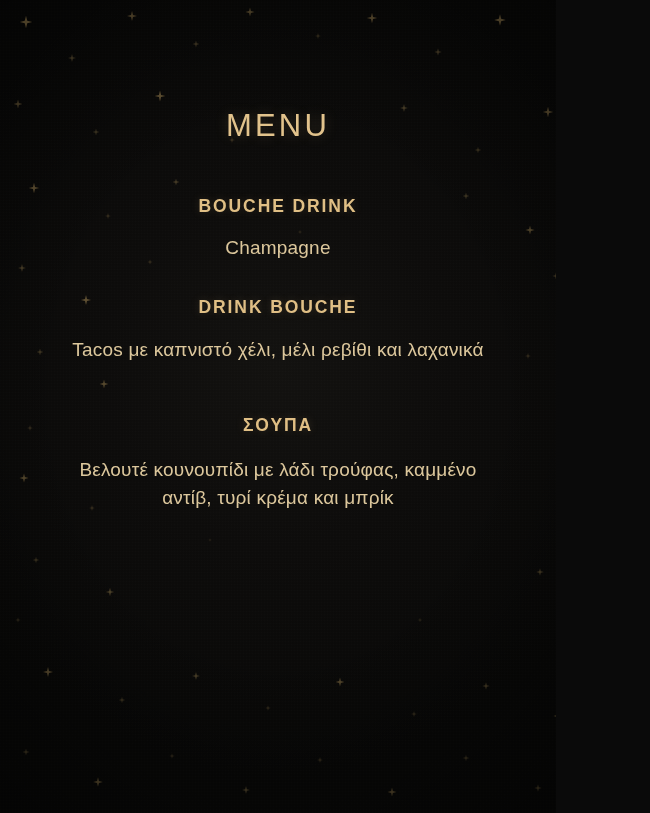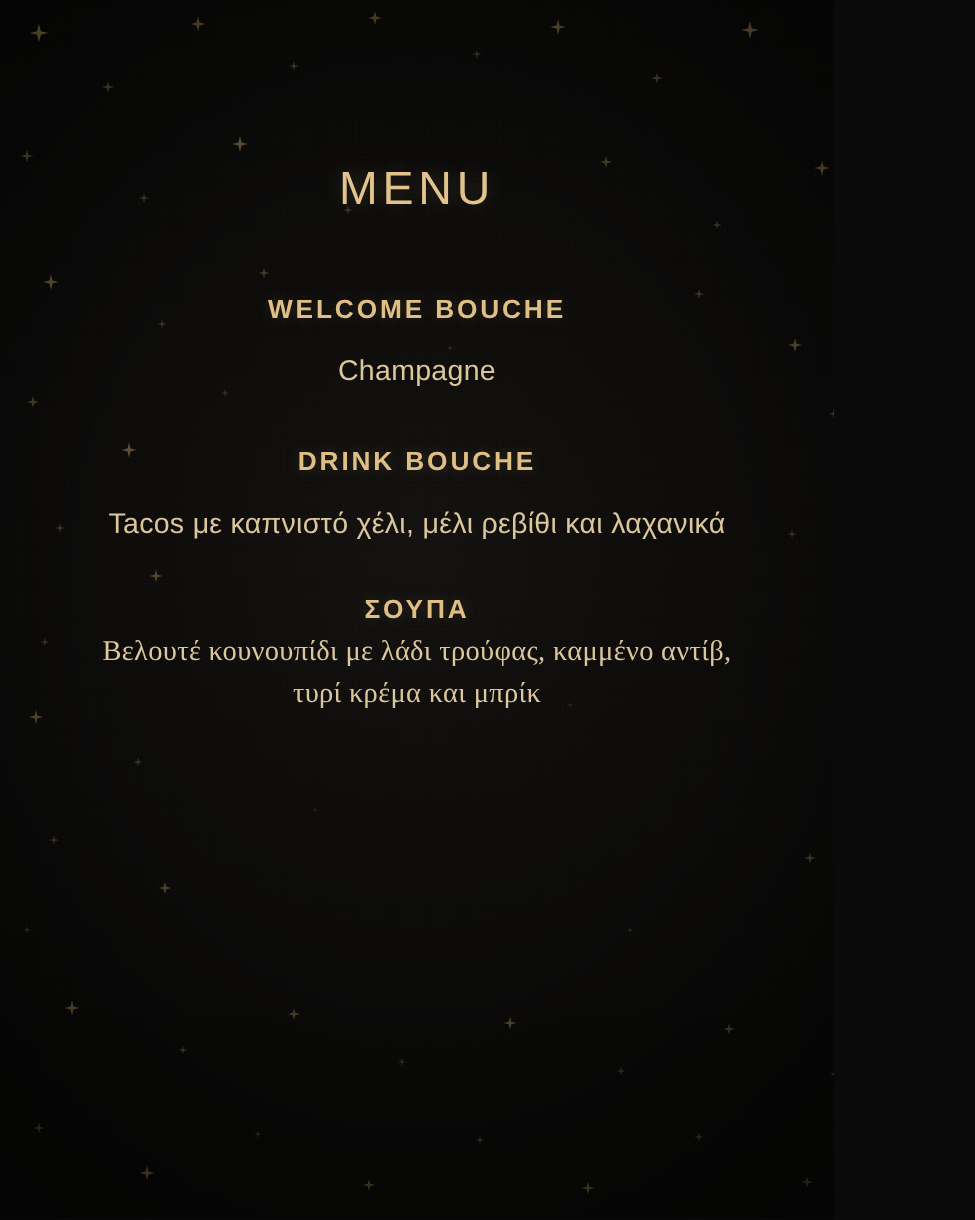--- a/index.html
+++ b/index.html
@@ -82,22 +82,22 @@
   
   .c0 .course-name { margin-top: 52px; }
   .c0 .course-desc { margin-top: 17px; }
 
   .c1 .course-name { margin-top: 35px; }
   .c1 .course-desc { margin-top: 18px; }
 
   .c2 .course-name { margin-top: 34px; }
   .c2 .course-desc { margin-top: 20px; }
 
-  .c3 .course-name { margin-top: 33px; }
-  .c3 .course-desc { margin-top: 4px; font-family: Liberation Serif, serif; }
+  .c3 .course-name { margin-top: 52px; }
+  .c3 .course-desc { margin-top: 20px; }
 
   .c4 .course-name { margin-top: 20px; }
   .c4 .course-desc { margin-top: 20px; }
 </style>
 </head>
 <body>
 
 <div id="menu-card">
 
   <div id="texture"></div>
@@ -189,21 +189,21 @@
     </g>
   </svg>
 
   <div id="vignette"></div>
 
   <div id="content">
 
     <h1 id="menu-title">MENU</h1>
 
     <div class="course c0">
-      <div class="course-name">WELCOME BOUCHE</div>
+      <div class="course-name">BOUCHE DRINK</div>
       <div class="course-desc">Champagne</div>
     </div>
 
     <div class="course c1">
       <div class="course-name">DRINK BOUCHE</div>
       <div class="course-desc">Tacos με καπνιστό χέλι, μέλι ρεβίθι και λαχανικά</div>
     </div>
 
 
     <div class="course c3">

